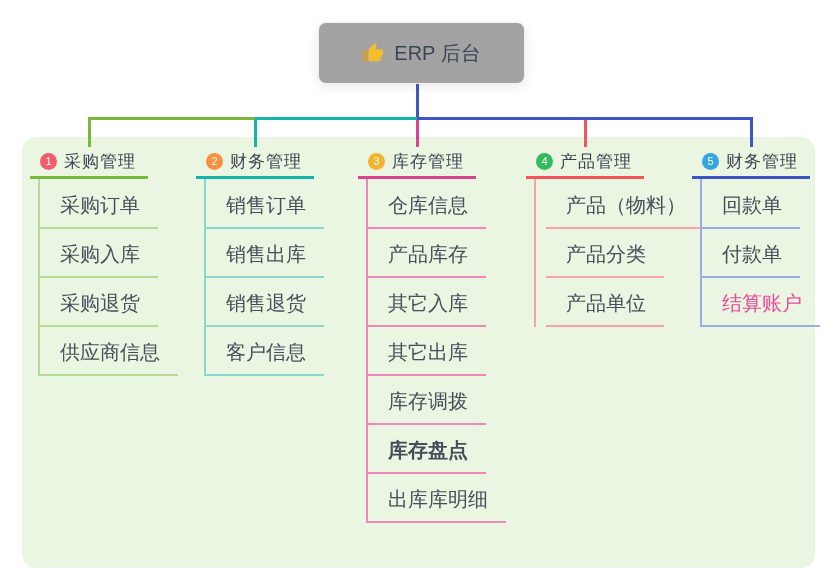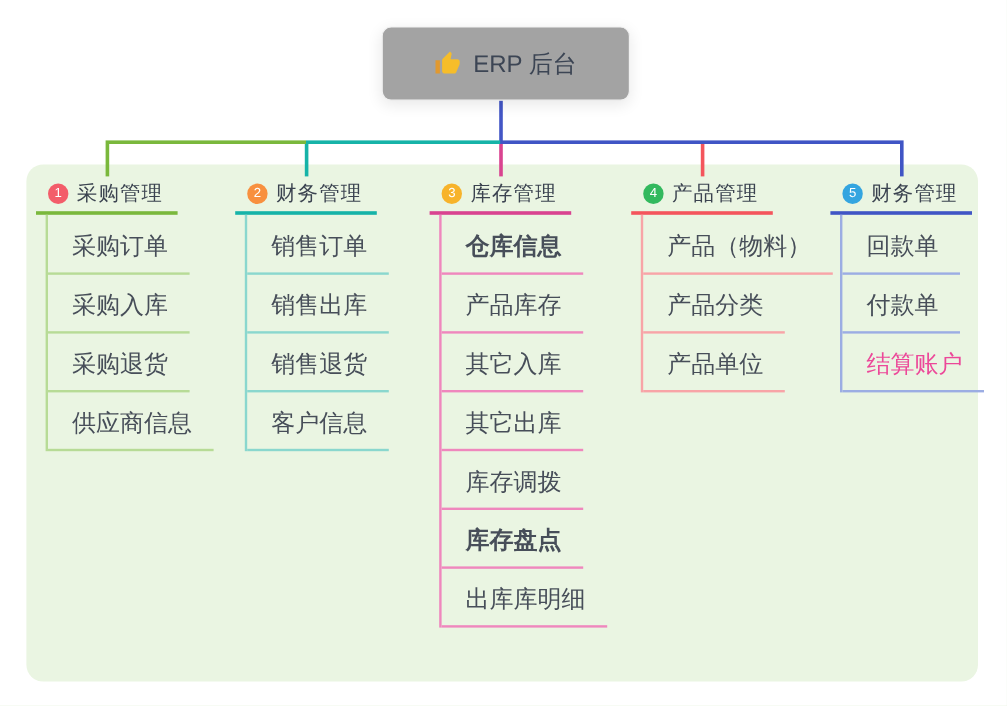--- a/index.html
+++ b/index.html
@@ -110,21 +110,21 @@
           </div>
         </div>
       </div>
       <div class="branch" style="left: 358px;">
         <div class="branch-header" style="border-bottom-color: rgb(217, 67, 144); color: rgb(59, 67, 80);">
           <span class="badge" style="background: rgb(247, 179, 43);">3</span>
           <span>库存管理</span>
         </div>
         <div class="children" style="border-left-color: rgb(239, 135, 189);">
           <div class="row">
-            <div class="row-label" style="border-bottom-color: rgb(239, 135, 189); color: rgb(71, 78, 89); font-weight: bold;">仓库信息</div>
+            <div class="row-label" style="border-bottom-color: rgb(239, 135, 189); color: rgb(71, 78, 89);">仓库信息</div>
           </div>
           <div class="row">
             <div class="row-label" style="border-bottom-color: rgb(239, 135, 189); color: rgb(71, 78, 89);">产品库存</div>
           </div>
           <div class="row">
             <div class="row-label" style="border-bottom-color: rgb(239, 135, 189); color: rgb(71, 78, 89);">其它入库</div>
           </div>
           <div class="row">
             <div class="row-label" style="border-bottom-color: rgb(239, 135, 189); color: rgb(71, 78, 89);">其它出库</div>
           </div>
@@ -137,21 +137,21 @@
           <div class="row">
             <div class="row-label" style="border-bottom-color: rgb(239, 135, 189); color: rgb(71, 78, 89);">出库库明细</div>
           </div>
         </div>
       </div>
       <div class="branch" style="left: 526px;">
         <div class="branch-header" style="border-bottom-color: rgb(244, 85, 92); color: rgb(59, 67, 80);">
           <span class="badge" style="background: rgb(51, 185, 94);">4</span>
           <span>产品管理</span>
         </div>
-        <div class="children" style="border-left-color: rgb(248, 164, 167);">
+        <div class="children" style="border-left-color: rgb(248, 164, 167); padding-left: 10px;">
           <div class="row">
             <div class="row-label" style="border-bottom-color: rgb(248, 164, 167); color: rgb(71, 78, 89);">产品（物料）</div>
           </div>
           <div class="row">
             <div class="row-label" style="border-bottom-color: rgb(248, 164, 167); color: rgb(71, 78, 89);">产品分类</div>
           </div>
           <div class="row">
             <div class="row-label" style="border-bottom-color: rgb(248, 164, 167); color: rgb(71, 78, 89);">产品单位</div>
           </div>
         </div>

